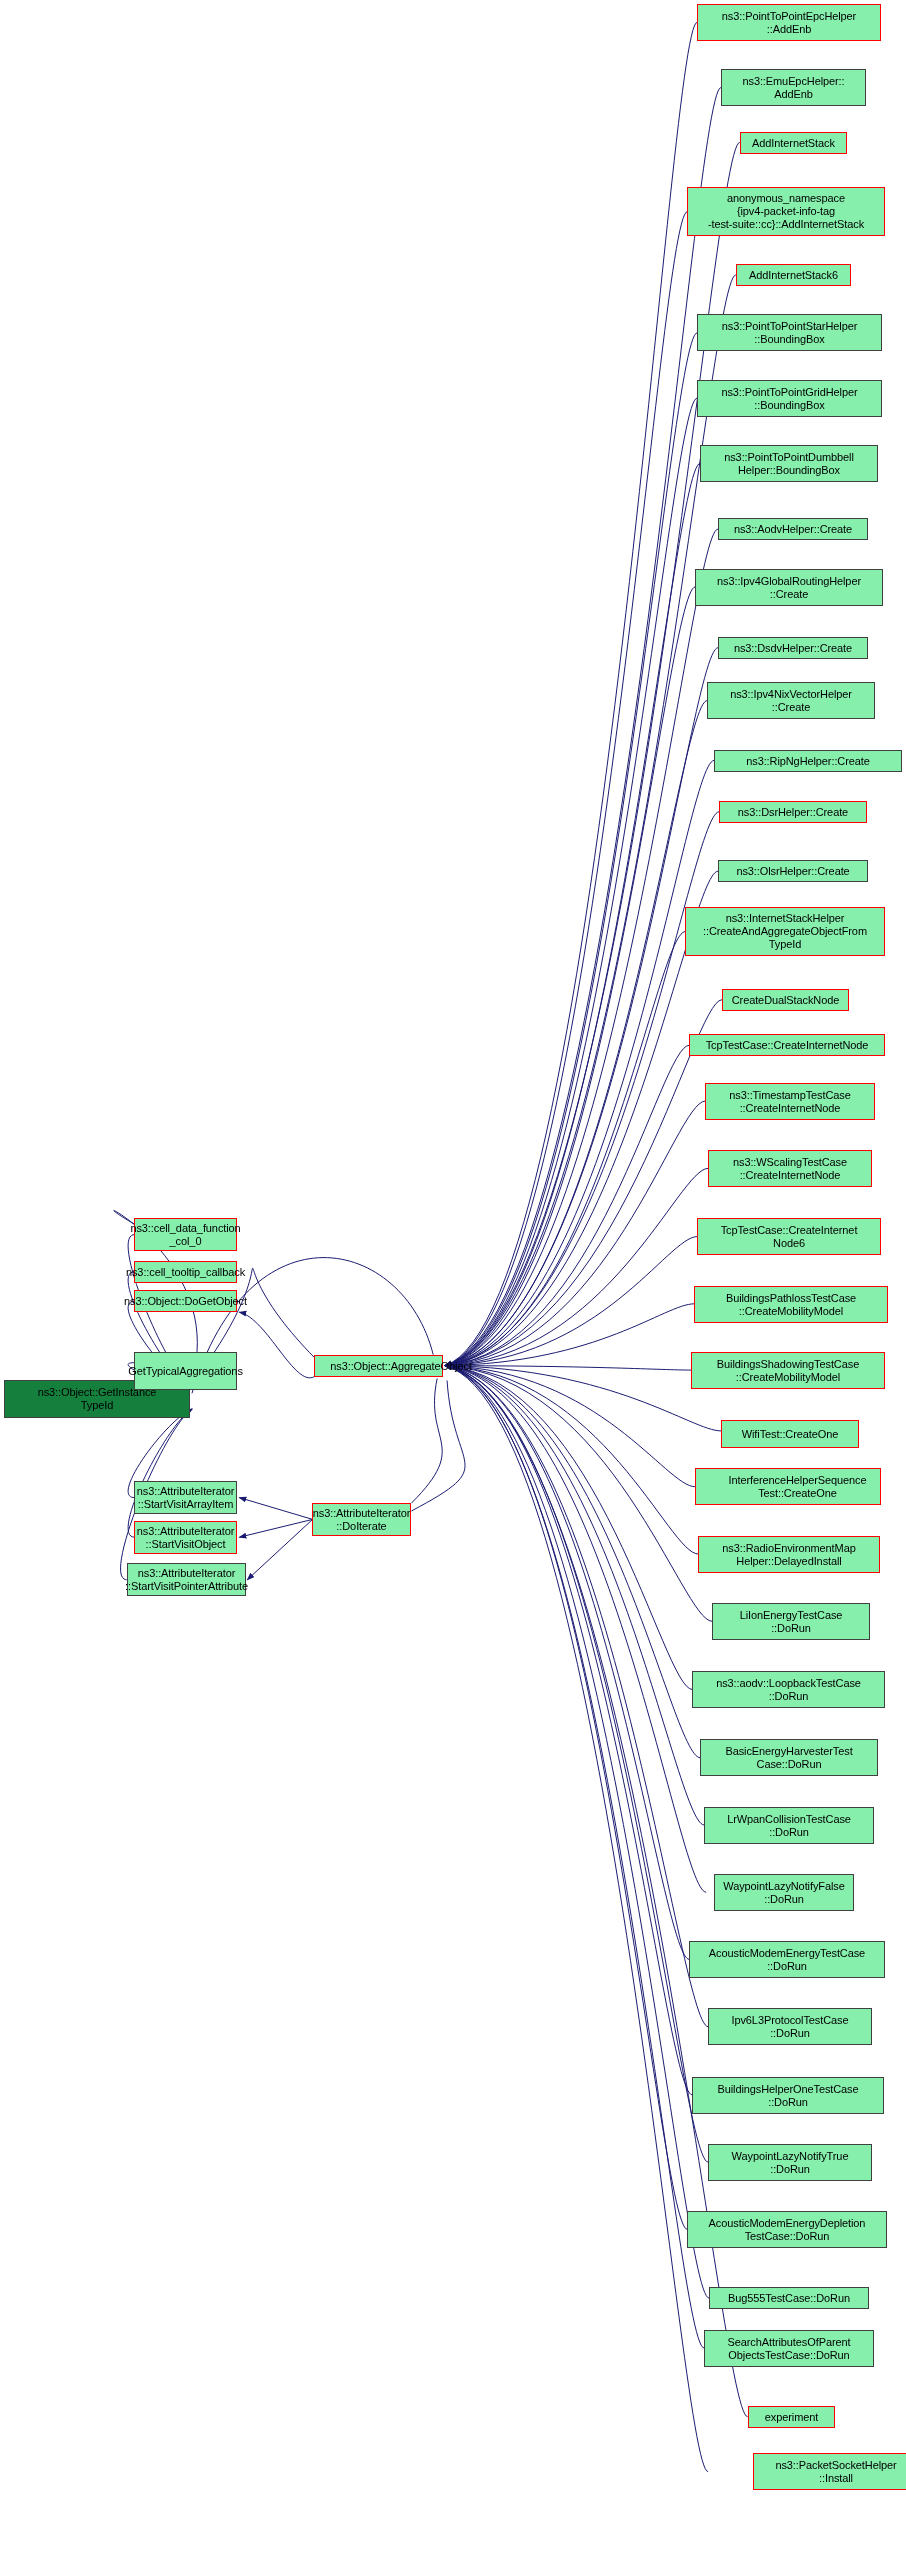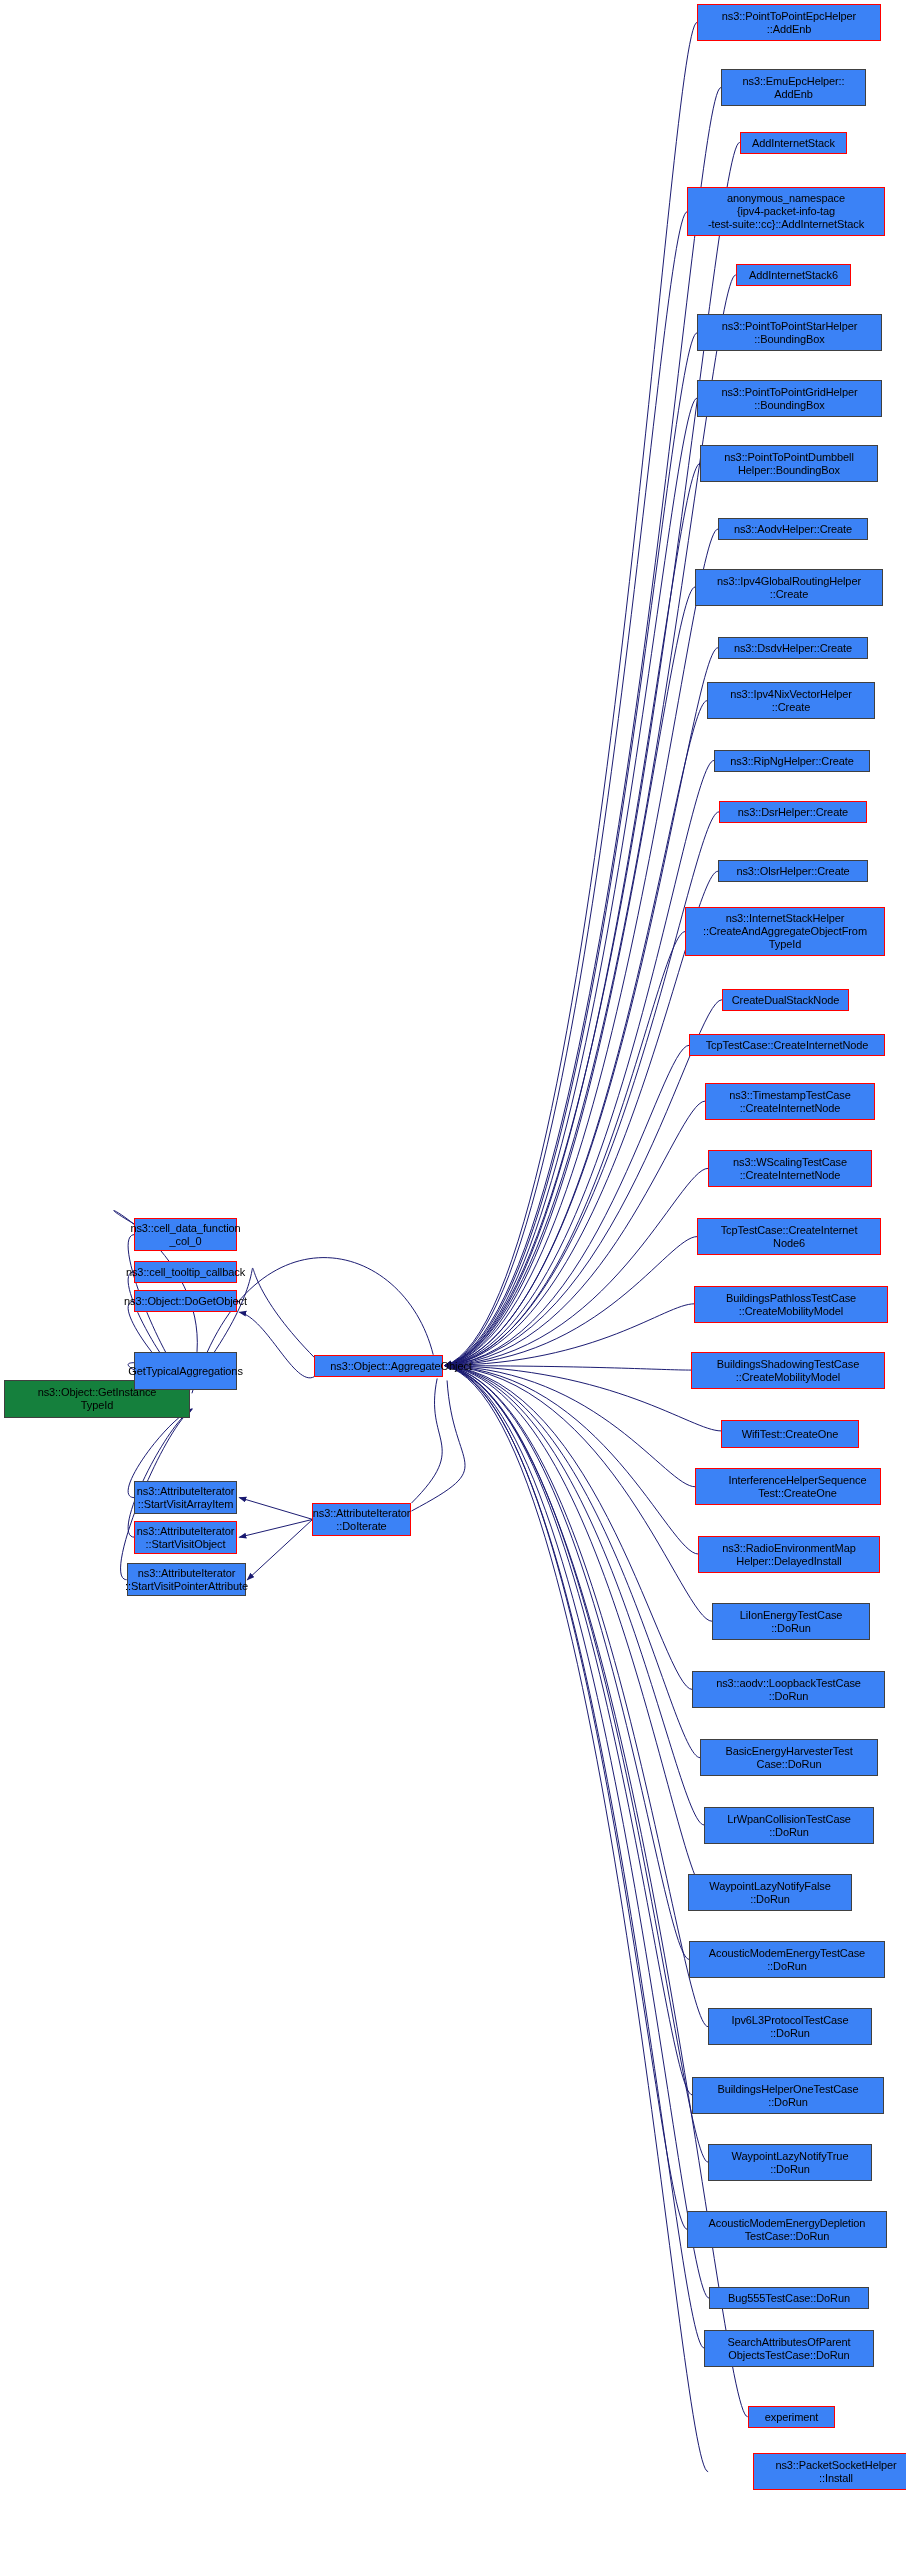--- a/index.html
+++ b/index.html
@@ -21,21 +21,21 @@
   .node{
     position:absolute;
     box-sizing:border-box;
     display:flex;
     align-items:center;
     justify-content:center;
     text-align:center;
     font-size:11px;
     line-height:13px;
     color:#000000;
-    background:#3b82f6;
+    background:#86efac;
     border:1px solid #404040;
     padding:1px 3px;
     white-space:pre-line;
     letter-spacing:-0.1px;
   }
   .node.red{ border:1px solid #ff0000; }
   .node.focus{ background:#15803d; border:1px solid #404040; }
 </style>
 </head>
 <body>
@@ -135,21 +135,21 @@
       <div class="node" style="left: 697px; top: 380px; width: 185px; height: 37px;"><span>ns3::PointToPointGridHelper
 ::BoundingBox</span></div>
       <div class="node" style="left: 700px; top: 445px; width: 178px; height: 37px;"><span>ns3::PointToPointDumbbell
 Helper::BoundingBox</span></div>
       <div class="node" style="left: 718px; top: 518px; width: 150px; height: 22px;"><span>ns3::AodvHelper::Create</span></div>
       <div class="node" style="left: 695px; top: 569px; width: 188px; height: 37px;"><span>ns3::Ipv4GlobalRoutingHelper
 ::Create</span></div>
       <div class="node" style="left: 718px; top: 637px; width: 150px; height: 22px;"><span>ns3::DsdvHelper::Create</span></div>
       <div class="node" style="left: 707px; top: 682px; width: 168px; height: 37px;"><span>ns3::Ipv4NixVectorHelper
 ::Create</span></div>
-      <div class="node" style="left: 714px; top: 750px; width: 156px; height: 22px;"><span>ns3::RipNgHelper::Create</span></div>
+      <div class="node" style="left: 714px; top: 750px; width: 188px; height: 22px;"><span>ns3::RipNgHelper::Create</span></div>
       <div class="node red" style="left: 719px; top: 801px; width: 148px; height: 22px;"><span>ns3::DsrHelper::Create</span></div>
       <div class="node" style="left: 718px; top: 860px; width: 150px; height: 22px;"><span>ns3::OlsrHelper::Create</span></div>
       <div class="node red" style="left: 685px; top: 907px; width: 200px; height: 49px;"><span>ns3::InternetStackHelper
 ::CreateAndAggregateObjectFrom
 TypeId</span></div>
       <div class="node red" style="left: 722px; top: 989px; width: 127px; height: 22px;"><span>CreateDualStackNode</span></div>
       <div class="node red" style="left: 689px; top: 1034px; width: 196px; height: 22px;"><span>TcpTestCase::CreateInternetNode</span></div>
       <div class="node red" style="left: 705px; top: 1083px; width: 170px; height: 37px;"><span>ns3::TimestampTestCase
 ::CreateInternetNode</span></div>
       <div class="node red" style="left: 708px; top: 1150px; width: 164px; height: 37px;"><span>ns3::WScalingTestCase
@@ -166,21 +166,21 @@
       <div class="node red" style="left: 698px; top: 1536px; width: 182px; height: 37px;"><span>ns3::RadioEnvironmentMap
 Helper::DelayedInstall</span></div>
       <div class="node" style="left: 712px; top: 1603px; width: 158px; height: 37px;"><span>LiIonEnergyTestCase
 ::DoRun</span></div>
       <div class="node" style="left: 692px; top: 1671px; width: 193px; height: 37px;"><span>ns3::aodv::LoopbackTestCase
 ::DoRun</span></div>
       <div class="node" style="left: 700px; top: 1739px; width: 178px; height: 37px;"><span>BasicEnergyHarvesterTest
 Case::DoRun</span></div>
       <div class="node" style="left: 704px; top: 1807px; width: 170px; height: 37px;"><span>LrWpanCollisionTestCase
 ::DoRun</span></div>
-      <div class="node" style="left: 688px; top: 1874px; width: 164px; height: 37px;"><span>WaypointLazyNotifyFalse
+      <div class="node" style="left: 714px; top: 1874px; width: 140px; height: 37px;"><span>WaypointLazyNotifyFalse
 ::DoRun</span></div>
       <div class="node" style="left: 689px; top: 1941px; width: 196px; height: 37px;"><span>AcousticModemEnergyTestCase
 ::DoRun</span></div>
       <div class="node" style="left: 708px; top: 2008px; width: 164px; height: 37px;"><span>Ipv6L3ProtocolTestCase
 ::DoRun</span></div>
       <div class="node" style="left: 692px; top: 2077px; width: 192px; height: 37px;"><span>BuildingsHelperOneTestCase
 ::DoRun</span></div>
       <div class="node" style="left: 708px; top: 2144px; width: 164px; height: 37px;"><span>WaypointLazyNotifyTrue
 ::DoRun</span></div>
       <div class="node" style="left: 687px; top: 2211px; width: 200px; height: 37px;"><span>AcousticModemEnergyDepletion

